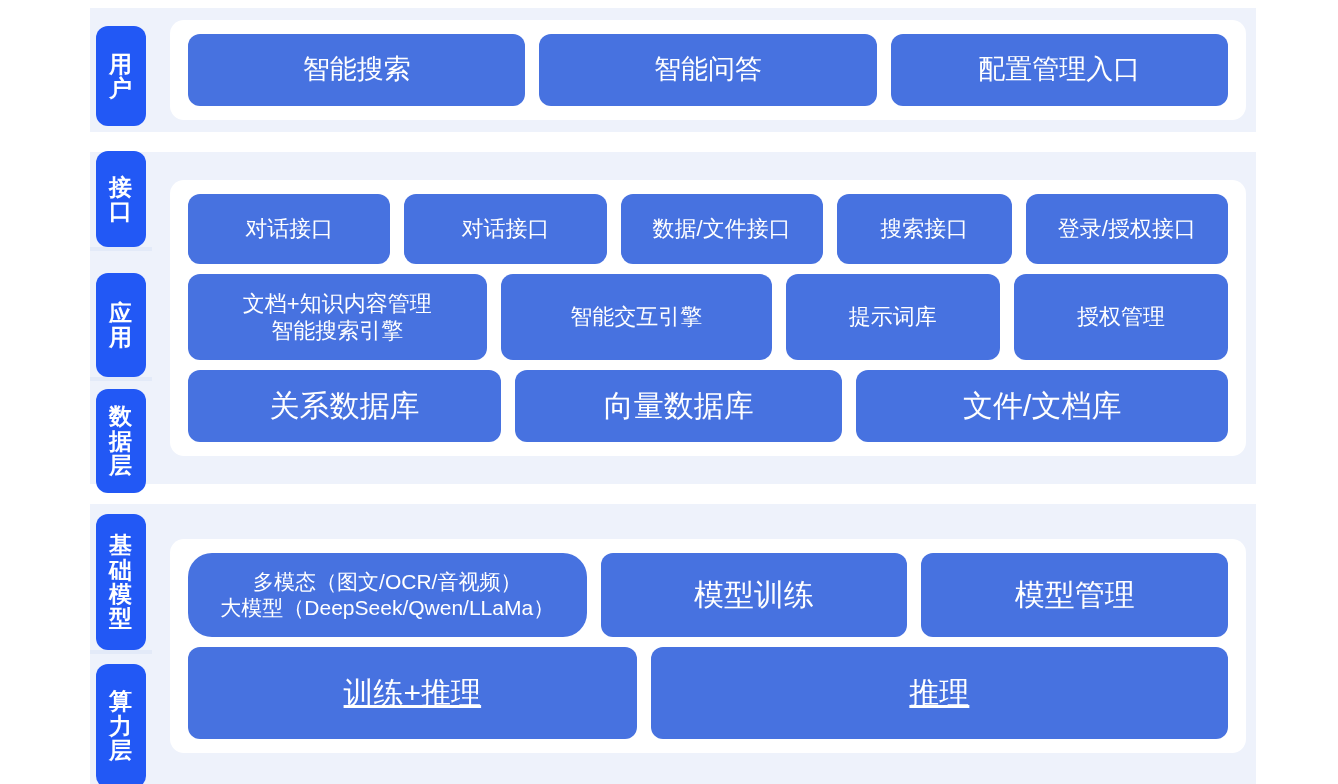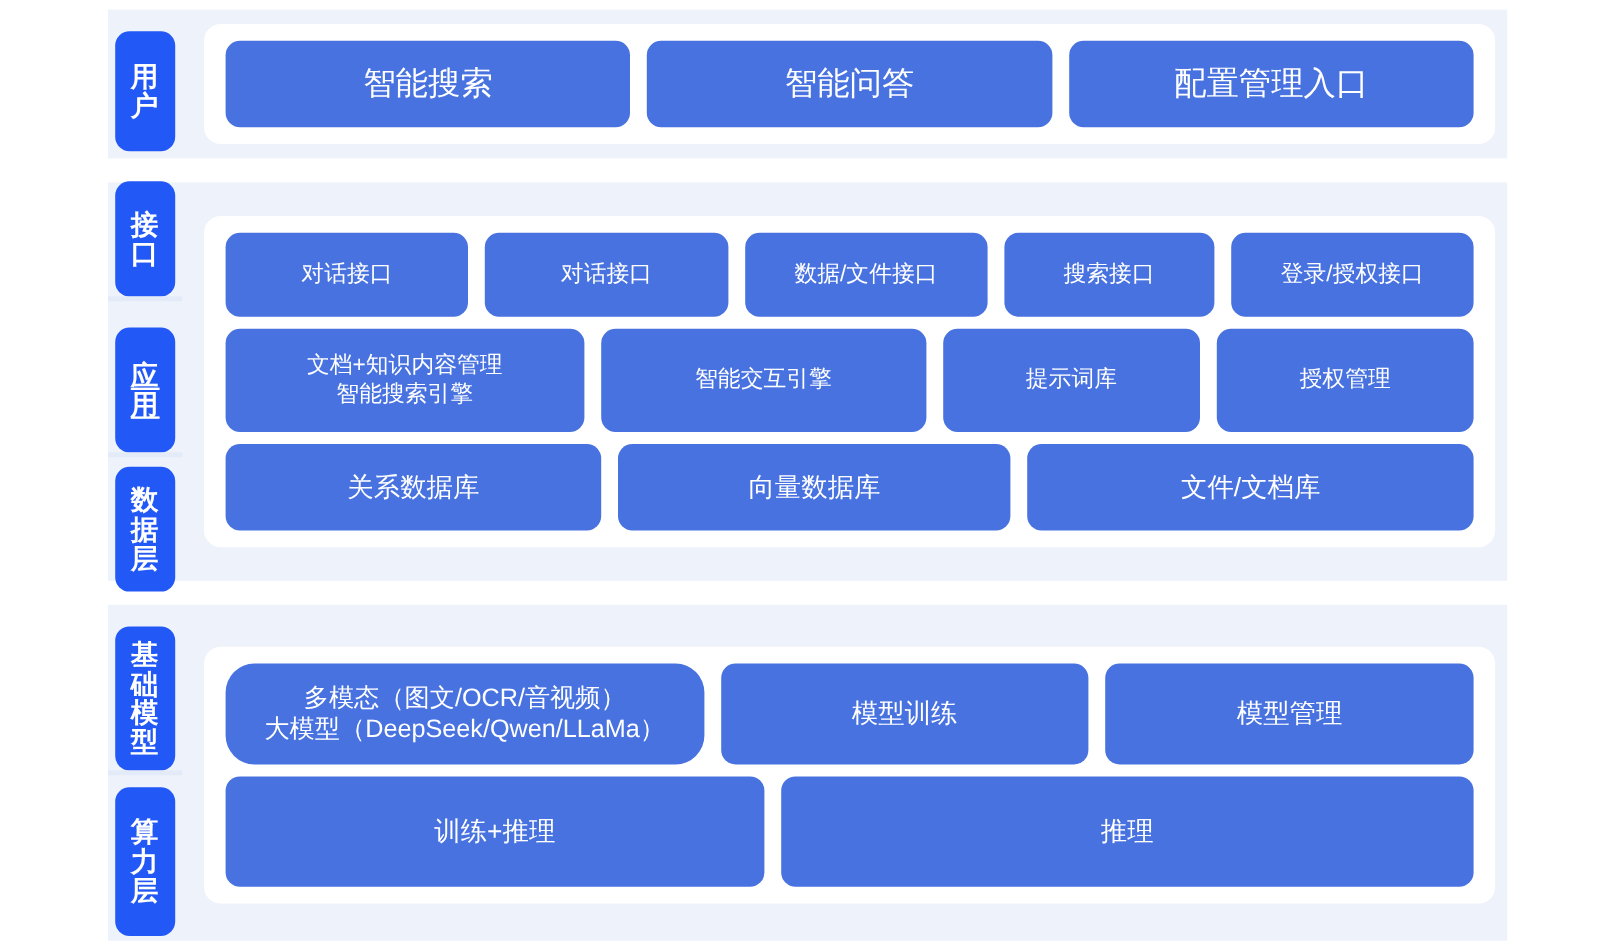--- a/index.html
+++ b/index.html
@@ -64,23 +64,23 @@
     margin: 0 6px;
     writing-mode: horizontal-tb;
     word-break: break-all;
     padding: 4px 0;
   }
   .tab span { display: block; width: 1.1em; }
 
   
   #group-user .tab      { height: 100px; margin-top: 12px; }
   #group-mid  .tab-if   { height: 96px;  margin-top: 8px; }
-  #group-mid  .tab-app  { height: 104px; margin-top: 22px; text-decoration: underline; }
+  #group-mid  .tab-app  { height: 104px; margin-top: 22px; }
   #group-mid  .tab-data { height: 104px; margin-top: 8px; }
-  #group-bottom .tab-base { height: 120px; margin-top: 10px; }
+  #group-bottom .tab-base { height: 136px; margin-top: 10px; }
   #group-bottom .tab-comp { height: 124px; margin-top: 10px; }
 
   
   .tab-divider {
     height: 4px;
     background: #e3eaf8;
     margin: 0;
   }
 
   
@@ -102,39 +102,39 @@
     flex-direction: row;
     gap: 14px;
     align-items: stretch;
   }
 
   
   .card {
     background: #4772e0;
     border-radius: 12px;
     color: #ffffff;
-    font-size: 22px;
+    font-size: 30px;
     line-height: 1.24;
     display: flex;
     align-items: center;
     justify-content: center;
     text-align: center;
     box-sizing: border-box;
     padding: 6px 10px;
     white-space: pre-line;
   }
-  .card.small  { font-size: 19px; }
+  .card.small  { font-size: 22px; }
   .card.tiny   { font-size: 21px; border-radius: 24px; }
 
   #group-user .card { height: 72px; flex: 1 1 0; font-size: 27px; }
   #group-mid  .row-if   .card { height: 70px; }
   #group-mid  .row-app  .card { height: 86px; }
   #group-mid  .row-data .card { height: 72px; }
   #group-bottom .row-model .card { height: 84px; }
-  #group-bottom .row-compute .card { height: 92px; }
+  #group-bottom .row-compute .card { height: 92px; text-decoration: underline; }
 </style>
 </head>
 <body>
 
 <div id="diagram">
 
   <section class="group" id="group-user">
     <div class="tab-col">
       <div class="tab">
         <span>用户</span>

